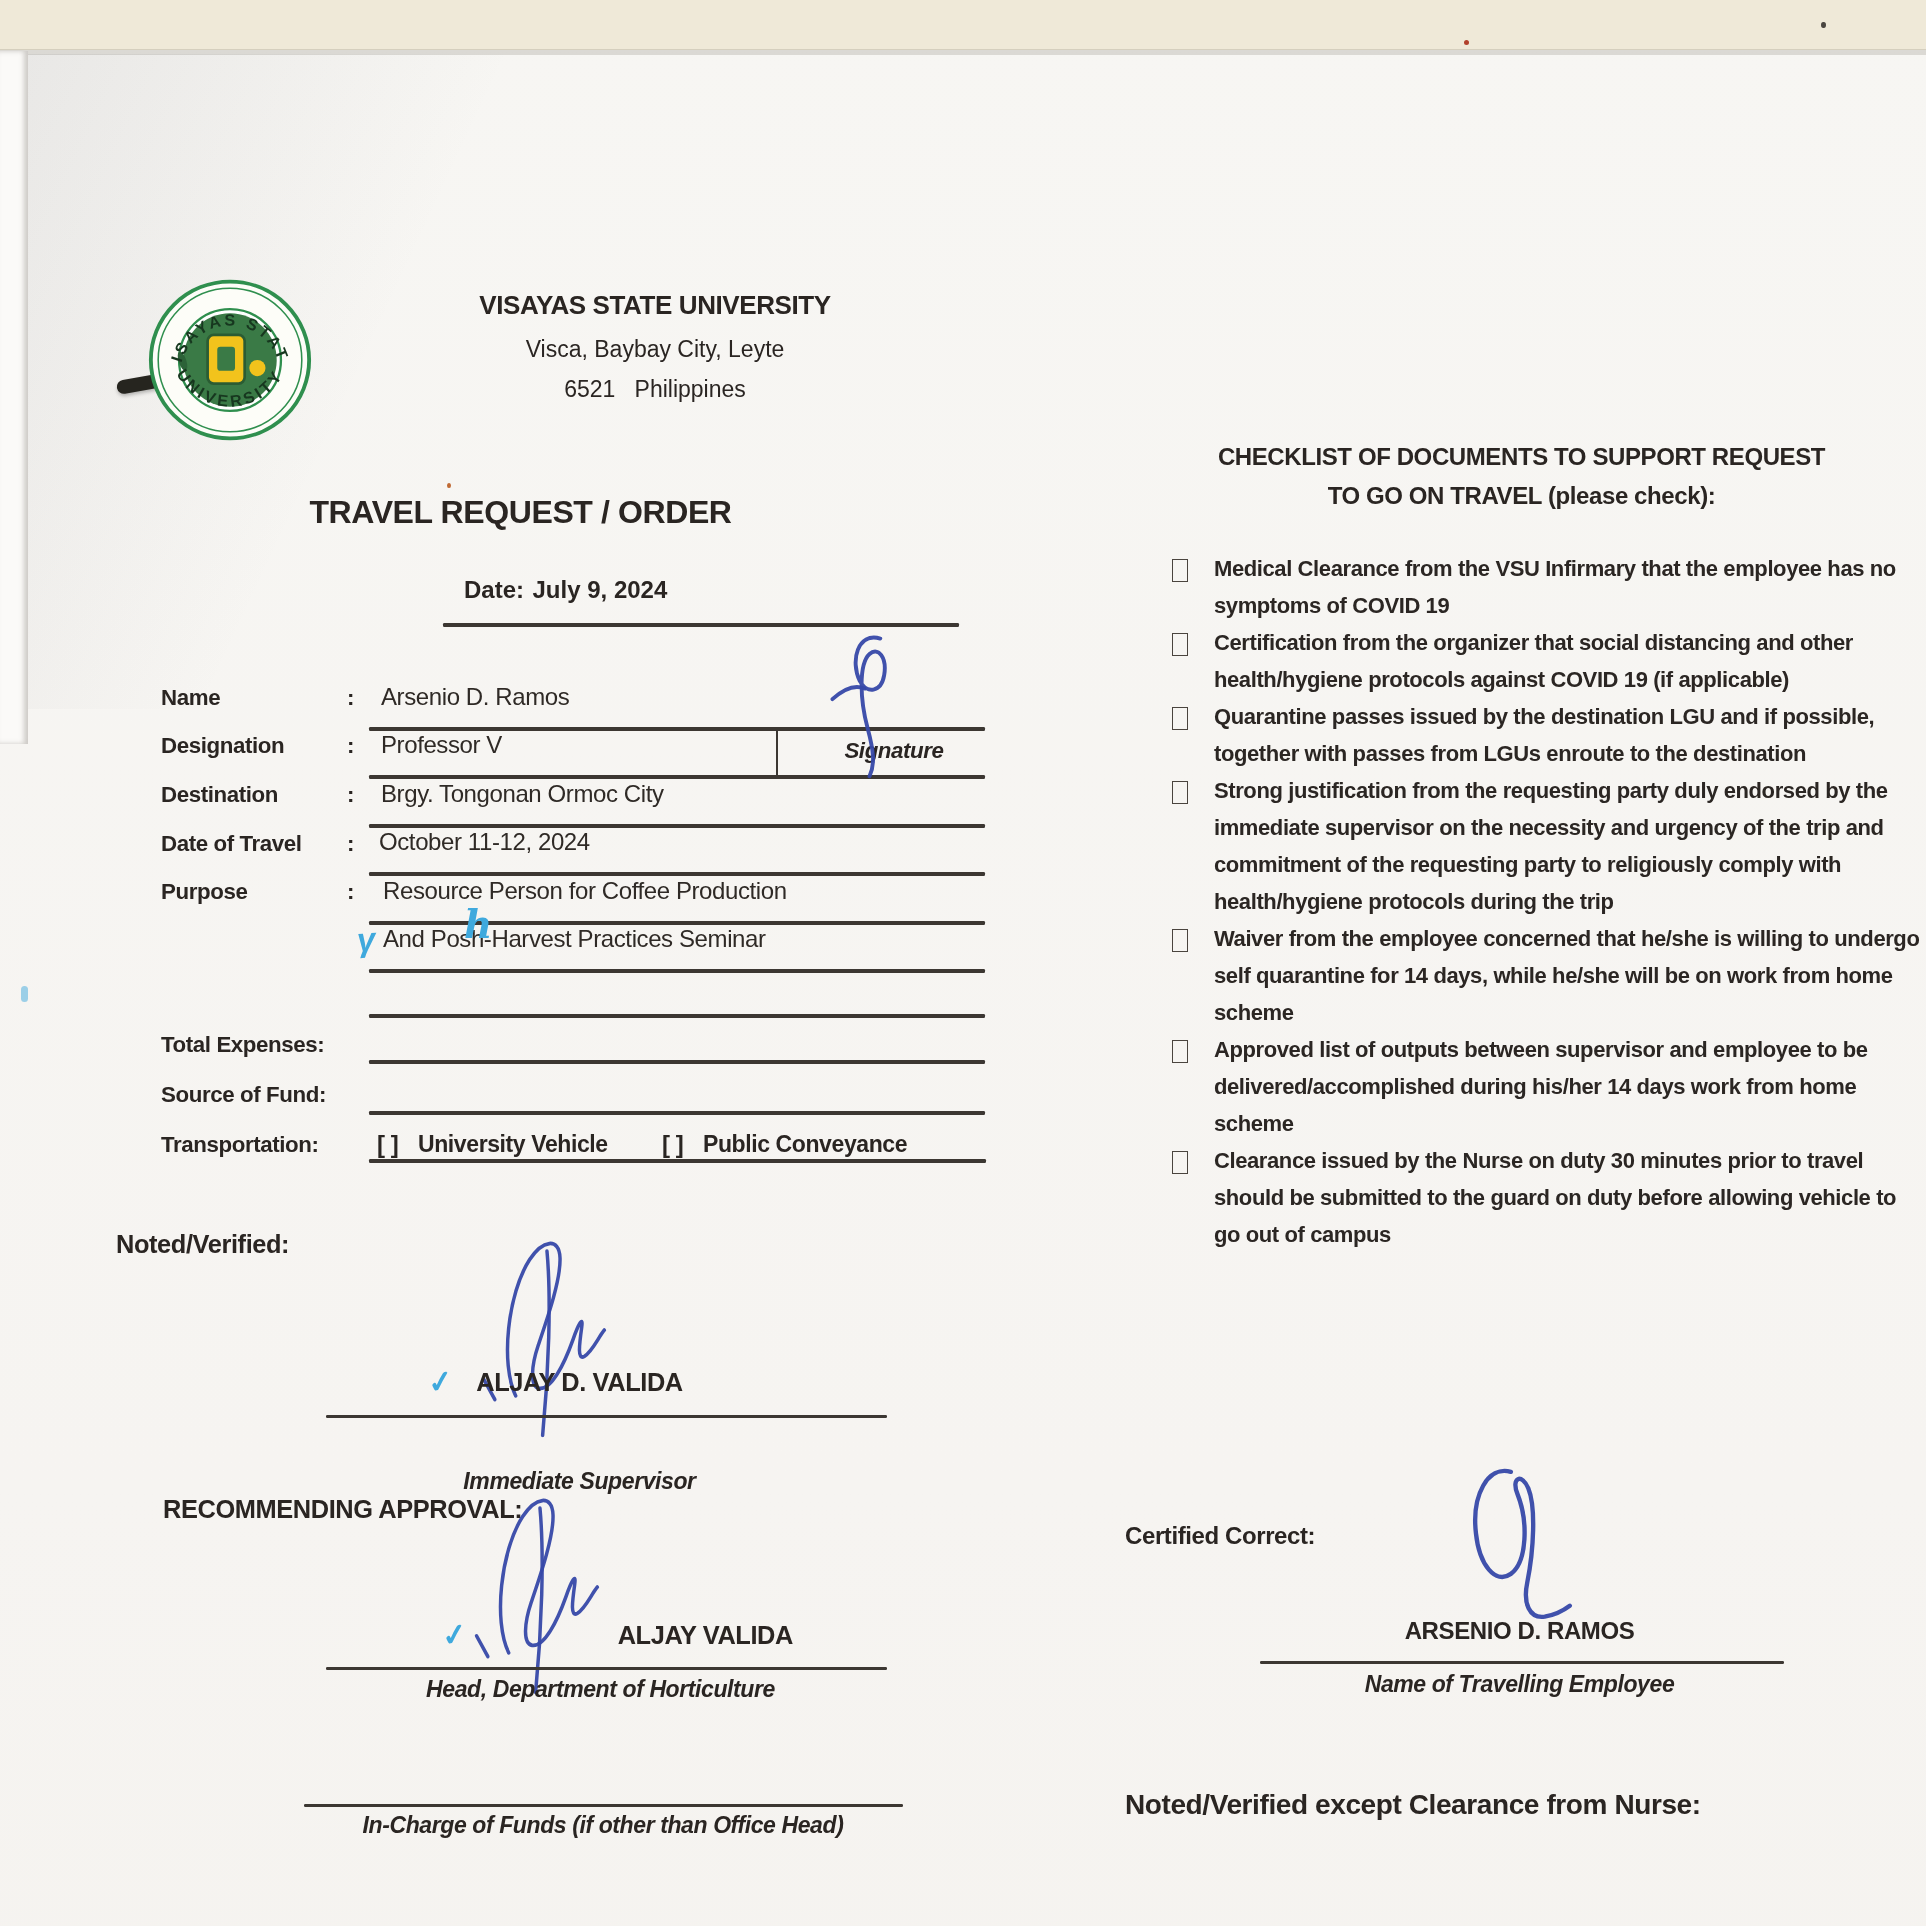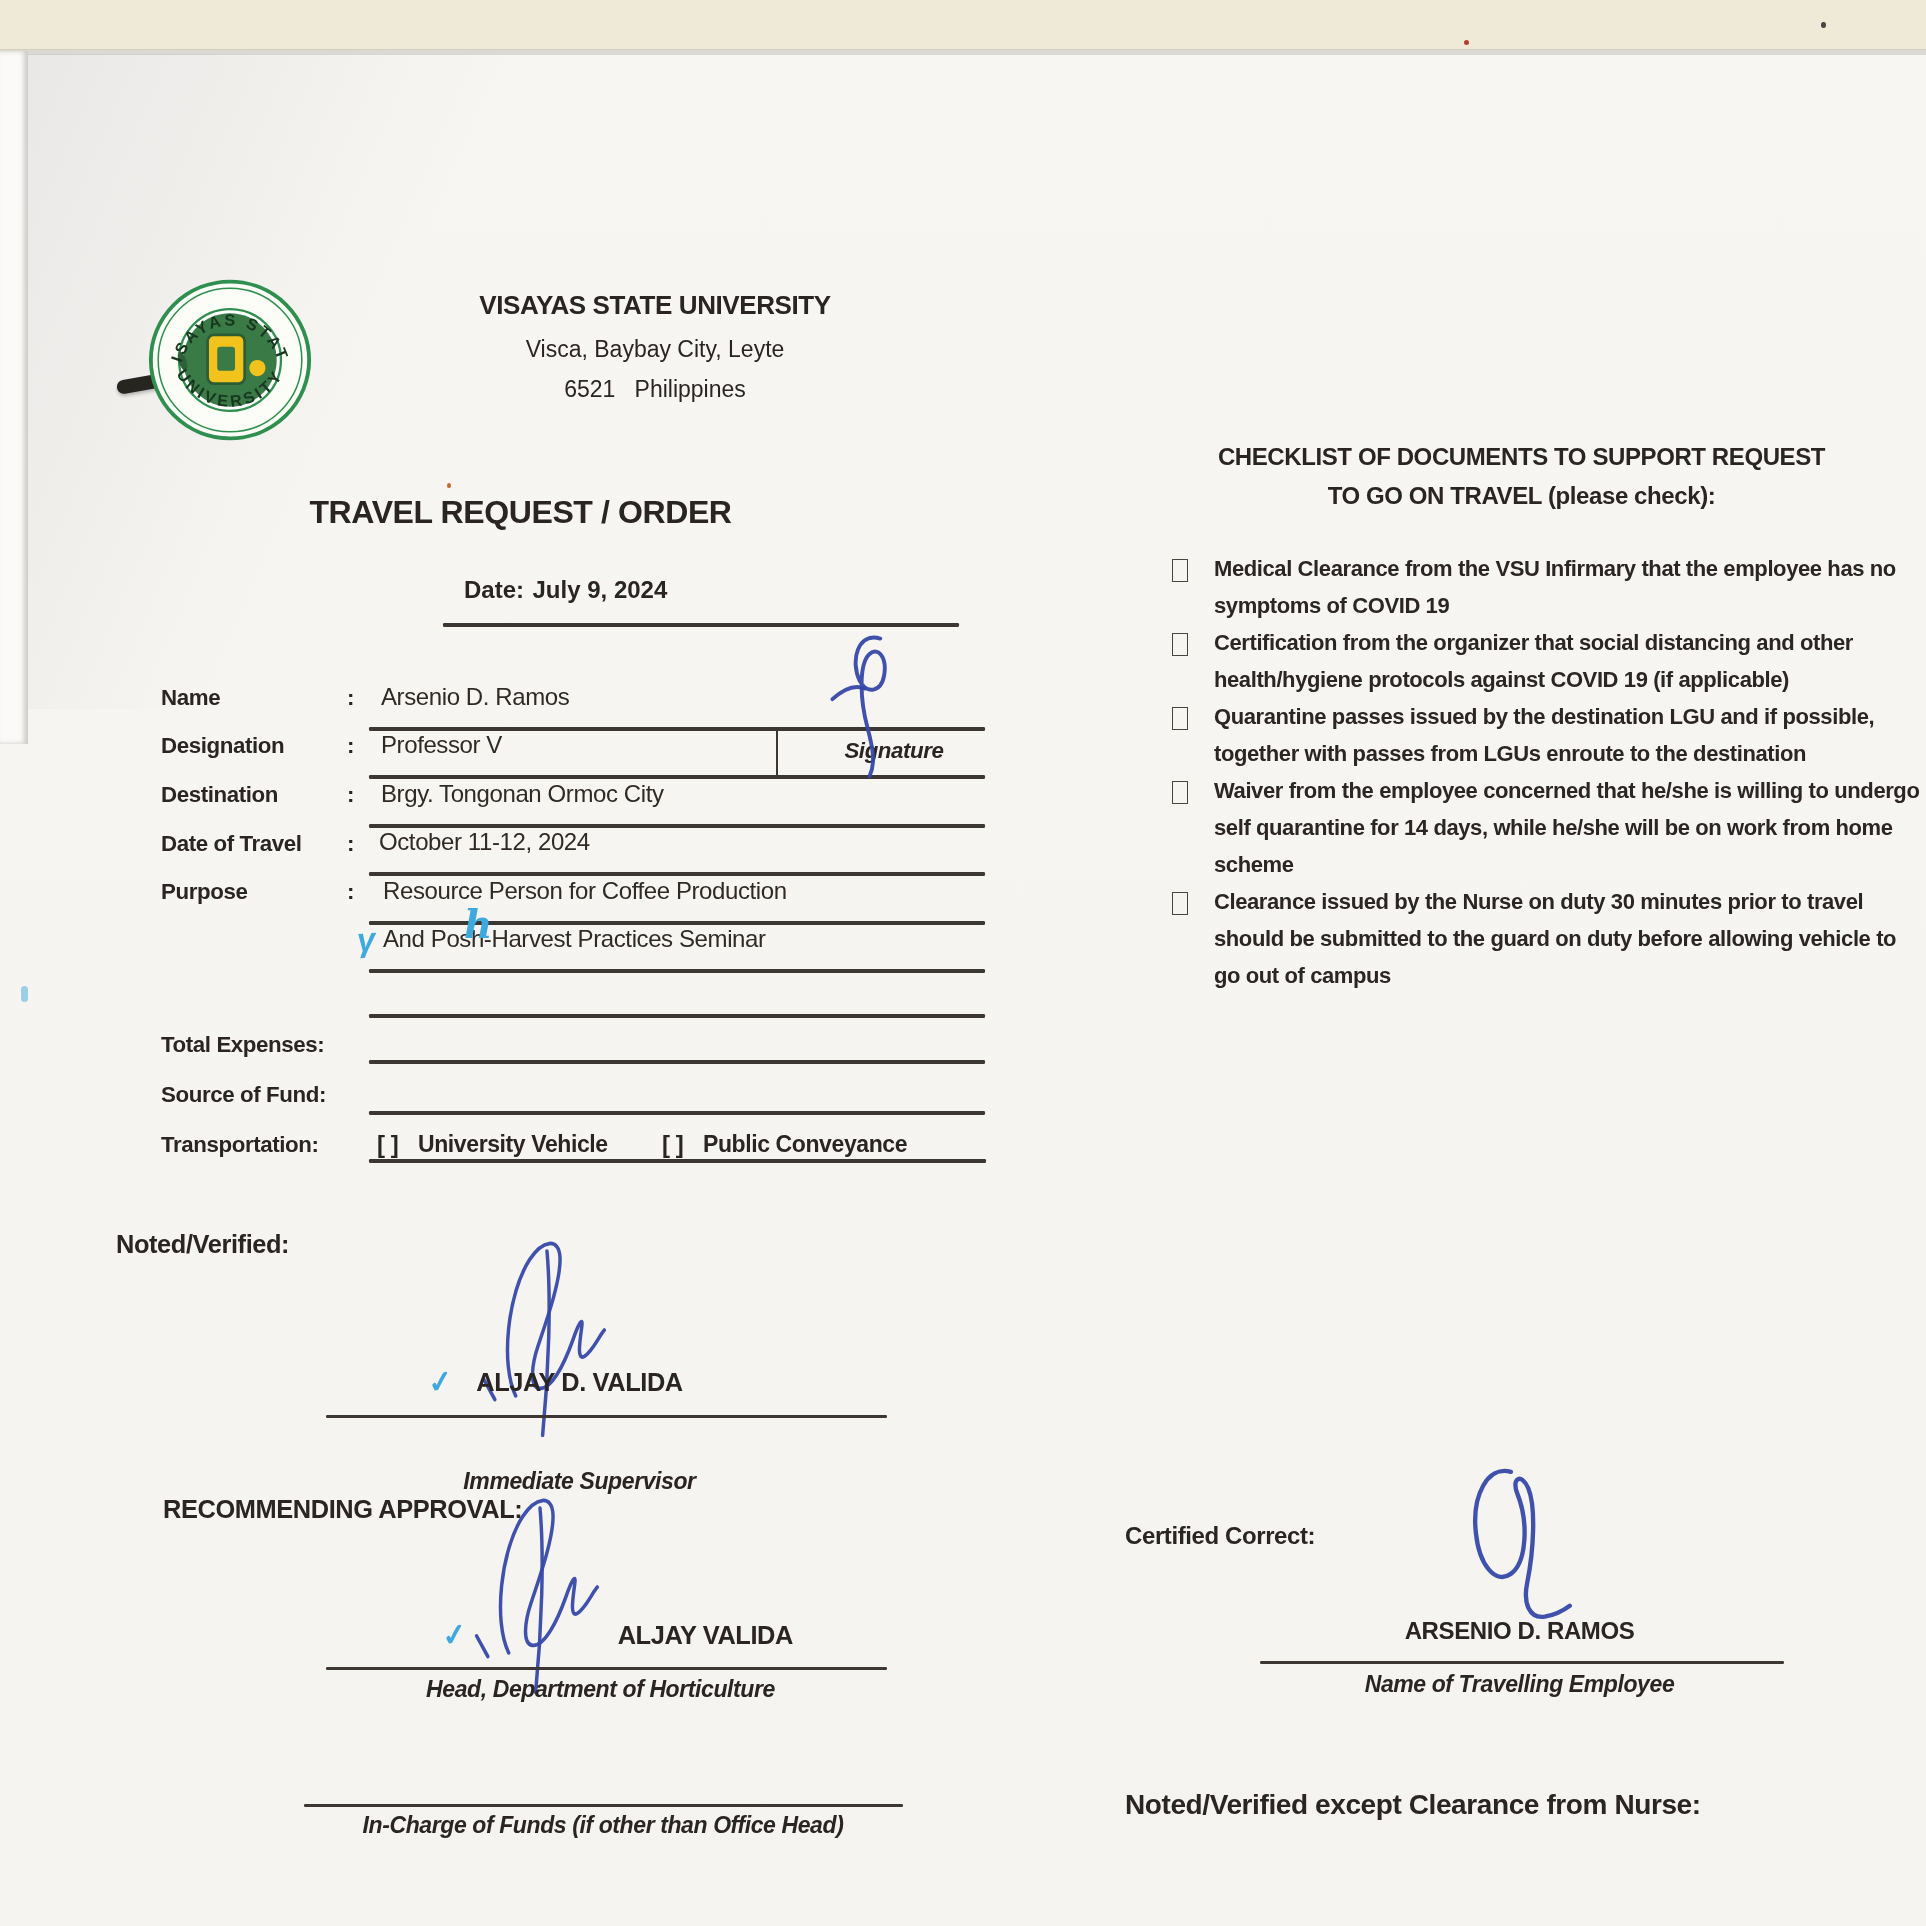--- a/index.html
+++ b/index.html
@@ -146,22 +146,23 @@
   <div class="uline" style="left:304px;top:1804px;width:599px;height:3.1px;"></div>
   <div class="abs role ctr" style="left:295px;top:1812px;width:616px;">In-Charge of Funds (if other than Office Head)</div>
 
   <div class="abs b ctr" style="left:1117px;top:443px;width:809px;font-size:24px;letter-spacing:-0.4px;">CHECKLIST OF DOCUMENTS TO SUPPORT REQUEST</div>
   <div class="abs b ctr" style="left:1117px;top:482px;width:809px;font-size:24px;letter-spacing:-0.4px;">TO GO ON TRAVEL (please check):</div>
 
   <ul class="checklist abs" style="left:1171px;top:550px;width:755px;">
     <li><span class="cb"></span><span>Medical Clearance from the VSU Infirmary that the employee has no symptoms of COVID 19</span></li>
     <li><span class="cb"></span><span>Certification from the organizer that social distancing and other health/hygiene protocols against COVID 19 (if applicable)</span></li>
     <li><span class="cb"></span><span>Quarantine passes issued by the destination LGU and if possible, together with passes from LGUs enroute to the destination</span></li>
-    <li><span class="cb"></span></li>
+    <li><span class="cb"></span><span>Strong justification from the requesting party duly endorsed by the immediate supervisor on the necessity and urgency of the trip and commitment of the requesting party to religiously comply with health/hygiene protocols during the trip</span></li>
     <li><span class="cb"></span><span>Waiver from the employee concerned that he/she is willing to undergo self quarantine for 14 days, while he/she will be on work from home scheme</span></li>
+    <li><span class="cb"></span><span>Approved list of outputs between supervisor and employee to be delivered/accomplished during his/her 14 days work from home scheme</span></li>
     <li><span class="cb"></span><span>Clearance issued by the Nurse on duty 30 minutes prior to travel should be submitted to the guard on duty before allowing vehicle to go out of campus</span></li>
   </ul>
 
   <div class="abs b" style="left:1125px;top:1522px;font-size:24px;letter-spacing:-0.4px;">Certified Correct:</div>
   <svg class="sig" style="left:1441px;top:1462px;" width="131" height="181" viewBox="0 0 240 330" preserveAspectRatio="none">
     <path d="M128 18 C 86 6, 56 60, 64 130 C 70 188, 100 224, 128 204 C 158 182, 160 108, 140 58 C 128 28, 148 20, 160 48 C 174 82, 170 160, 158 220 C 150 258, 162 286, 190 282 C 212 278, 228 268, 236 262"></path>
   </svg>
   <div class="abs b ctr" style="left:1327px;top:1617px;width:385px;font-size:24px;letter-spacing:-0.4px;">ARSENIO D. RAMOS</div>
   <div class="uline" style="left:1260px;top:1661px;width:524px;height:3.1px;"></div>
   <div class="abs role ctr" style="left:1327px;top:1671px;width:385px;">Name of Travelling Employee</div>

